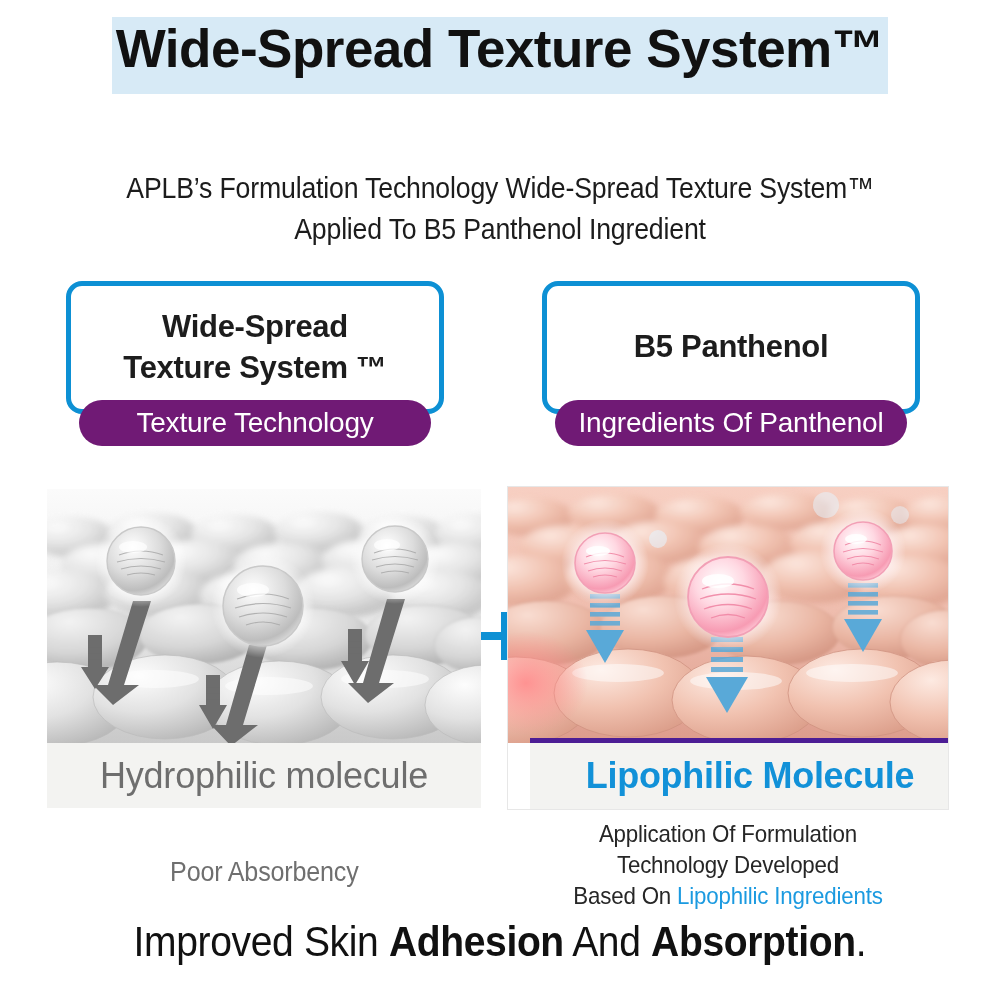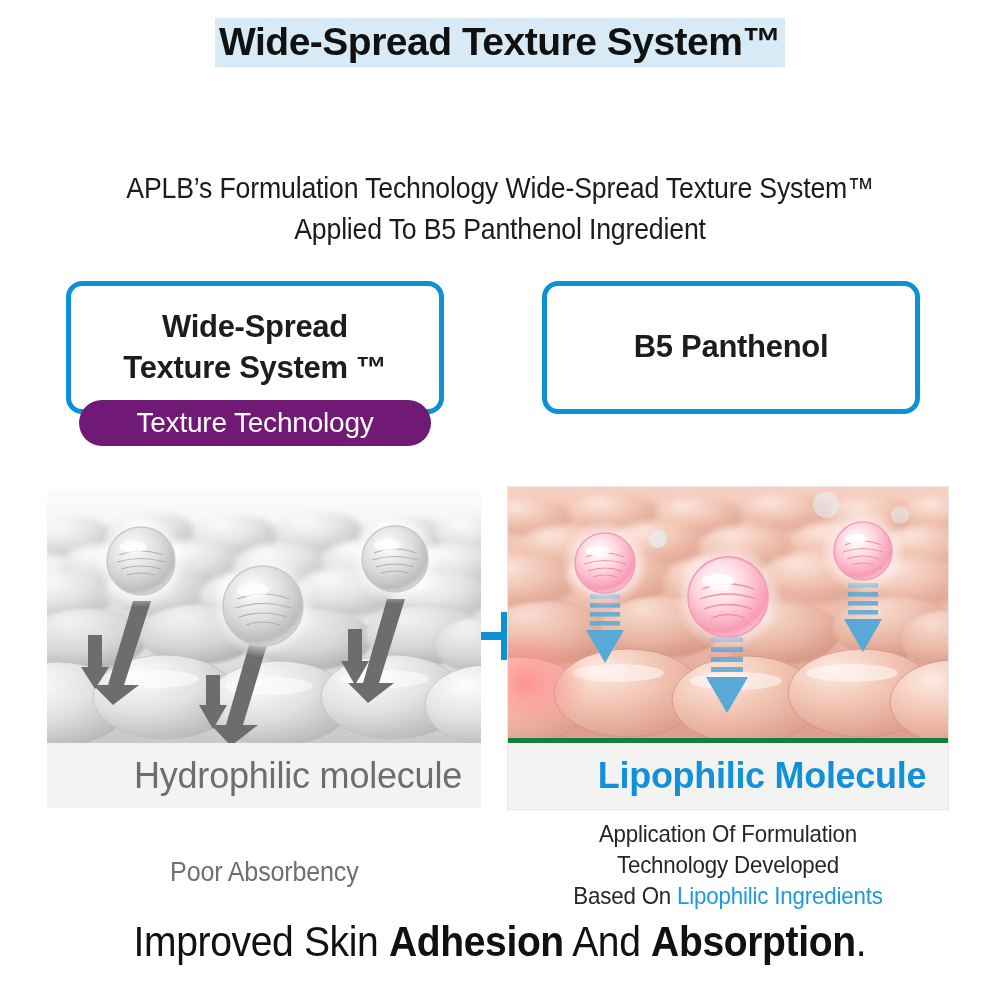--- a/index.html
+++ b/index.html
@@ -9,22 +9,22 @@
     -webkit-font-smoothing:antialiased;
     overflow:hidden;position:relative;
   }
   .page{position:relative;width:1000px;height:1000px;}
 
   
   .title-block{position:absolute;left:0;top:22px;width:1000px;text-align:center;}
   .title-line{display:block;line-height:1.03;white-space:nowrap;}
   .hl{
     background:#d7eaf6;
-    font-weight:bold;font-size:39px;color:#111111;
-    letter-spacing:-0.5px;padding:2px 4px 4px 4px;
+    font-weight:bold;font-size:53px;color:#111111;
+    letter-spacing:-0.5px;padding:2px 4px 16px 4px;
     box-decoration-break:clone;-webkit-box-decoration-break:clone;
   }
   .title-line-2{display:block;margin-top:9px;white-space:nowrap;}
   .x-sym{
     background:#d7eaf6;font-size:40px;color:#444;font-weight:300;
     padding:9px 4px 8px 16px;letter-spacing:0;
     box-decoration-break:clone;-webkit-box-decoration-break:clone;
     position:relative;top:-3px;
   }
   .hl2{
@@ -73,24 +73,23 @@
   .panel{position:absolute;overflow:hidden;}
   .panel.left{left:47px;top:489px;width:434px;height:319px;}
   .panel.right{left:508px;top:487px;width:440px;height:322px;
     box-shadow:0 0 0 1px #e7e7e7;}
   .art{position:absolute;left:0;top:0;width:100%;height:254px;overflow:hidden;}
   .panel.right .art{height:256px;}
   .capbar{
     position:absolute;left:0;bottom:0;width:100%;
     display:flex;align-items:center;justify-content:center;
     background:#f3f3f1;
-    padding-left:34px;
   }
   .panel.left .capbar{height:65px;}
-  .panel.right .capbar{height:66px;border-top:5px solid #15803d;}
+  .panel.right .capbar{height:66px;border-top:5px solid #4c1d95;margin-left:22px;}
   .cap-gray{font-size:36px;color:#6e6e6e;letter-spacing:-0.2px;}
   .cap-blue{font-size:36px;color:#1291d8;font-weight:bold;letter-spacing:-0.3px;}
 
   
   .art svg{display:block;width:100%;height:100%;}
 
   
   .undercap-left{
     position:absolute;left:47px;top:857px;width:434px;text-align:center;
     font-size:27px;color:#6f6f6f;letter-spacing:-0.2px;
@@ -139,20 +138,21 @@
       </div>
       <div class="pill">Texture Technology</div>
     </div>
 
     <div class="plus"></div>
 
     <div class="cardwrap right">
       <div class="card">
         <div class="card-title one">B5 Panthenol</div>
       </div>
+      <div class="pill">Ingredients Of Panthenol</div>
     </div>
   </div>
 
   <div class="panel left">
     <div class="art">
       <svg viewBox="0 0 434 254" preserveAspectRatio="none" aria-hidden="true">
         <defs>
           <linearGradient id="gbg" x1="0" y1="0" x2="0" y2="1">
             <stop offset="0" stop-color="#fbfbfb"></stop>
               <stop offset="0.45" stop-color="#ededed"></stop>

